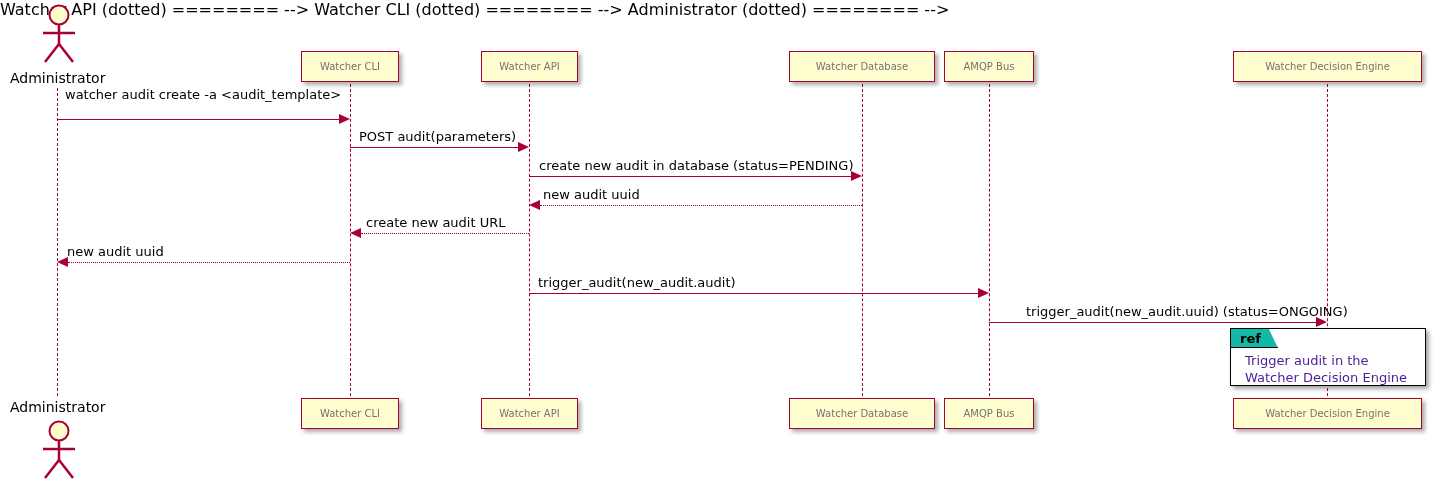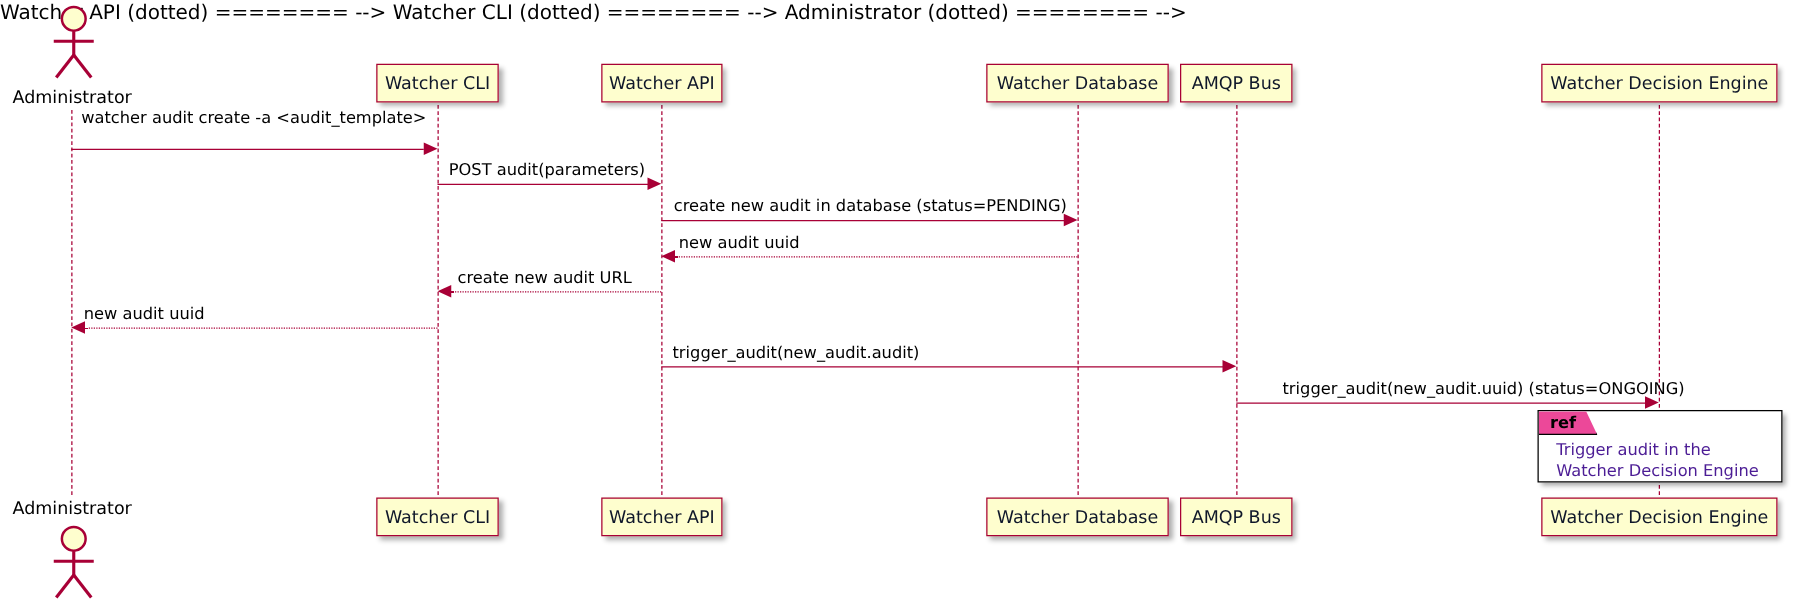--- a/index.html
+++ b/index.html
@@ -16,22 +16,22 @@
     height: 486px;
     background: #FFFFFF;
     overflow: hidden;
   }
   
   .participant {
     position: absolute;
     box-sizing: border-box;
     background: #FEFECE;
     border: 1.5px solid #A80036;
-    color: #0f172a;
-    font-size: 14px;
+    color: #737373;
+    font-size: 10px;
     line-height: 1;
     text-align: center;
     white-space: nowrap;
     display: flex;
     align-items: center;
     justify-content: center;
     box-shadow: 3px 3px 4px rgba(0,0,0,0.32);
     z-index: 6;
   }
   
@@ -94,21 +94,21 @@
     background: #FFFFFF;
     border: 1.5px solid #000000;
     box-shadow: 3px 3px 4px rgba(0,0,0,0.35);
     z-index: 7;
   }
   .ref-tab {
     position: absolute;
     left: 0;
     top: 0;
     height: 19px;
-    background: #ec4899;
+    background: #14b8a6;
     border-right: 1.5px solid #000000;
     border-bottom: 1.5px solid #000000;
     box-sizing: border-box;
     padding: 2px 16px 0 9px;
     font-size: 13px;
     font-weight: bold;
     color: #000000;
     line-height: 15px;
     clip-path: polygon(0 0, calc(100% - 9px) 0, 100% 100%, 0 100%);
   }

